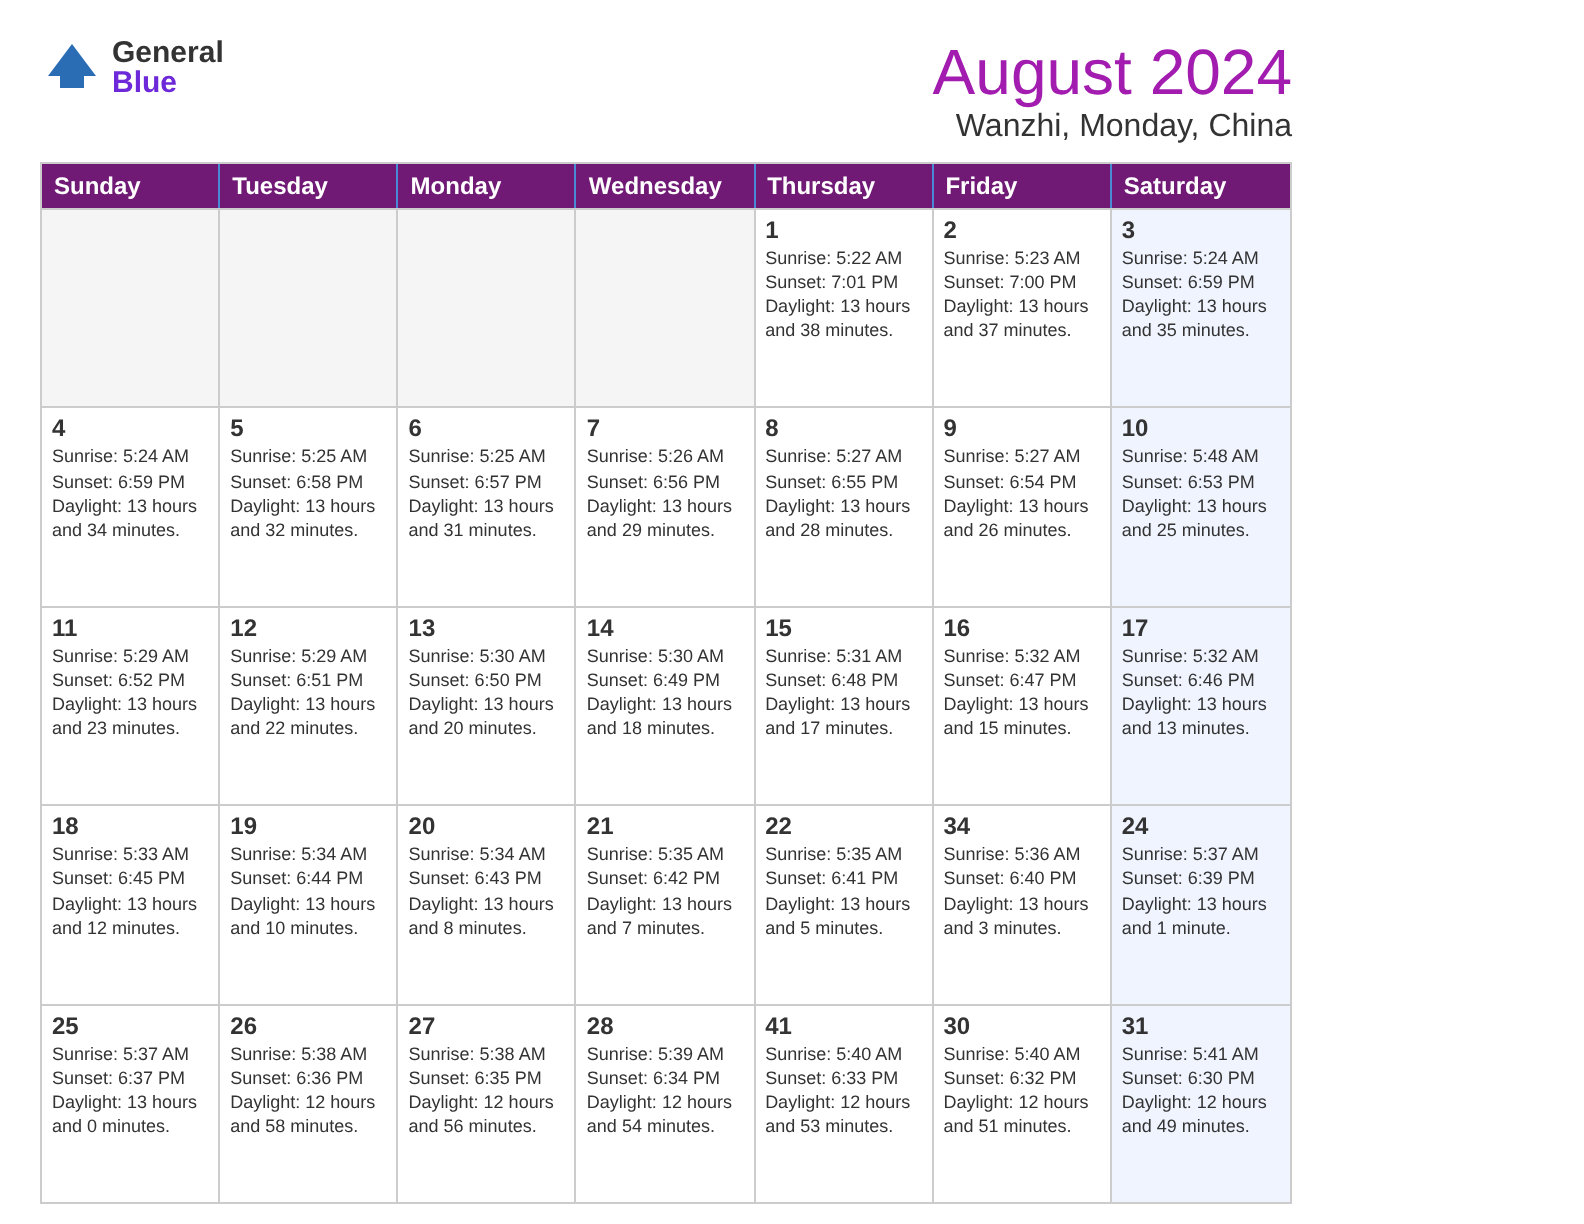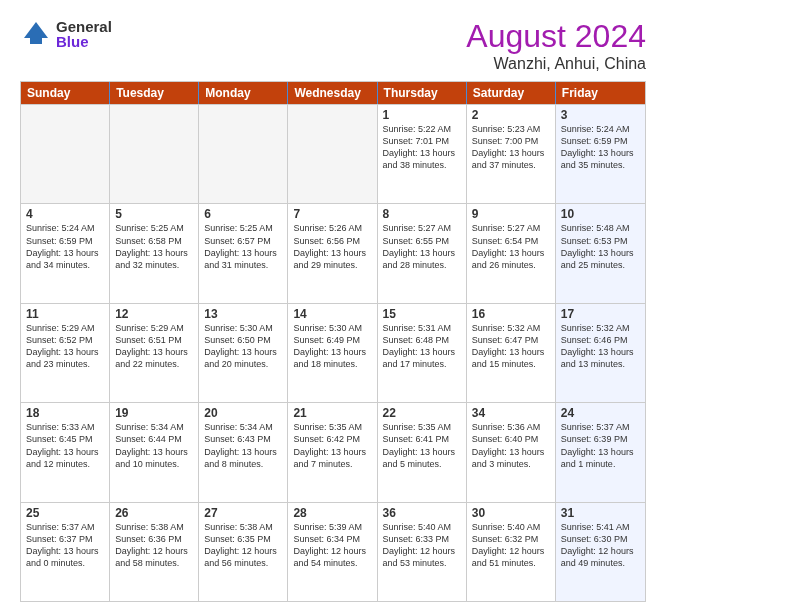--- a/index.html
+++ b/index.html
@@ -61,21 +61,21 @@
     }
     .calendar {
       flex: 1;
       display: flex;
       flex-direction: column;
       border: 1px solid #ccc;
     }
     .cal-header {
       display: grid;
       grid-template-columns: repeat(7, 1fr);
-      background: #c2410c;
+      background: #701a75;
     }
     .cal-header-cell {
       color: #fff;
       font-size: 12px;
       font-weight: bold;
       padding: 4px 6px;
       text-align: left;
       border-right: 1px solid #4a8ad5;
     }
     .cal-header-cell:last-child {
@@ -133,33 +133,33 @@
         <polygon points="16,4 28,20 4,20" fill="#2a6db5"></polygon>
         <rect x="10" y="20" width="12" height="6" fill="#2a6db5"></rect>
       </svg>
       <div class="logo-text">
         <span class="logo-general">General</span>
         <span class="logo-blue">Blue</span>
       </div>
     </div>
     <div class="title-block">
       <div class="month-title">August 2024</div>
-      <div class="location-title">Wanzhi, Anhui, China</div>
+      <div class="location-title">Wanzhi, Monday, China</div>
     </div>
   </div>
 
   <div class="calendar">
     <div class="cal-header">
     <div class="cal-header-cell">Sunday</div>
         <div class="cal-header-cell">Tuesday</div>
         <div class="cal-header-cell">Monday</div>
         <div class="cal-header-cell">Wednesday</div>
         <div class="cal-header-cell">Thursday</div>
+        <div class="cal-header-cell">Friday</div>
         <div class="cal-header-cell">Saturday</div>
-        <div class="cal-header-cell">Friday</div>
       </div>
     <div class="cal-body">
     <div class="cal-week">
           <div class="cal-cell empty"></div>
           <div class="cal-cell empty"></div>
           <div class="cal-cell empty"></div>
           <div class="cal-cell empty"></div>
           <div class="cal-cell">
             <span class="day-num">1</span>
             <div class="day-info" style="white-space: pre-line;">Sunrise: 5:22 AM
@@ -358,21 +358,21 @@
 and 56 minutes.</div>
           </div>
           <div class="cal-cell">
             <span class="day-num">28</span>
             <div class="day-info" style="white-space: pre-line;">Sunrise: 5:39 AM
 Sunset: 6:34 PM
 Daylight: 12 hours
 and 54 minutes.</div>
           </div>
           <div class="cal-cell">
-            <span class="day-num">36</span>
+            <span class="day-num">41</span>
             <div class="day-info" style="white-space: pre-line;">Sunrise: 5:40 AM
 Sunset: 6:33 PM
 Daylight: 12 hours
 and 53 minutes.</div>
           </div>
           <div class="cal-cell">
             <span class="day-num">30</span>
             <div class="day-info" style="white-space: pre-line;">Sunrise: 5:40 AM
 Sunset: 6:32 PM
 Daylight: 12 hours

